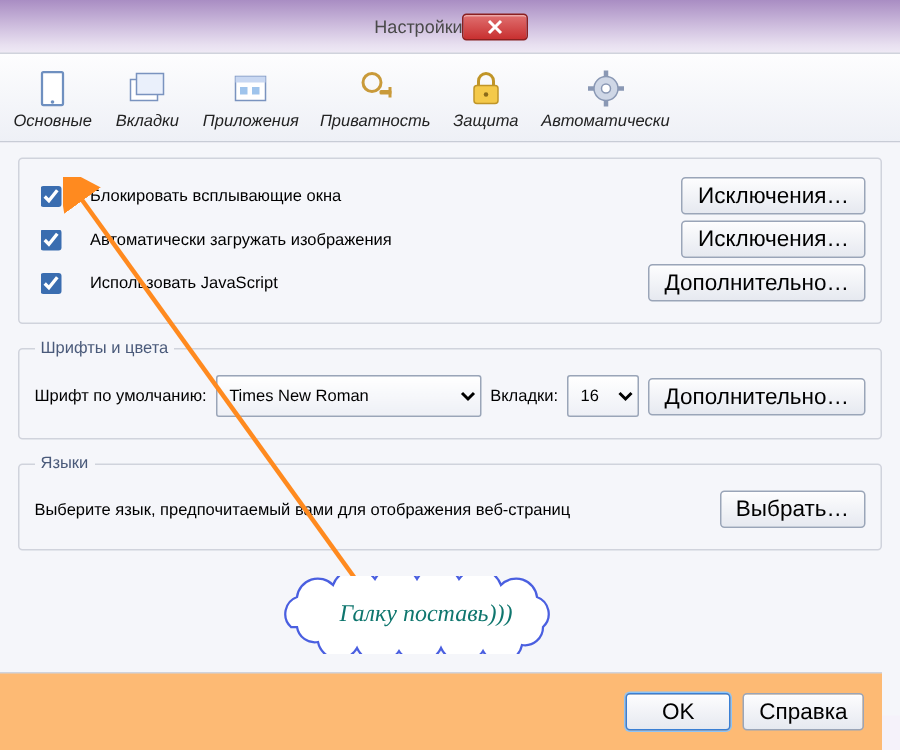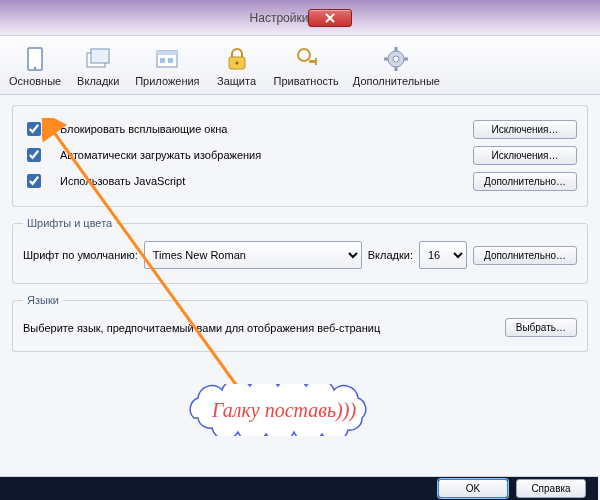--- a/index.html
+++ b/index.html
@@ -40,20 +40,21 @@
     padding: 4px 2px 0 2px;
     gap: 0;
   }
   .tool-btn {
     display: flex; flex-direction: column; align-items: center;
     padding: 4px 6px 6px 6px;
     border: 1px solid transparent;
     border-radius: 3px 3px 0 0;
     cursor: pointer;
     min-width: 60px;
+    font-style: italic;
   }
   .tool-btn.active {
     background: #e8ecf5;
     border: 1px solid #a8b4cc;
     border-bottom: 1px solid #e8ecf5;
     box-shadow: inset 0 1px 0 rgba(255,255,255,0.6);
   }
   .tool-btn .icon-box { width: 30px; height: 28px; display:flex;align-items:center;justify-content:center; }
   .tool-btn .tlabel { font-size: 11px; color: #222; margin-top: 2px; }
   .content-pane {
@@ -70,21 +71,21 @@
   legend { color: #4a5a7a; font-size: 11px; padding: 0 4px; }
   .chk-row {
     display: flex; align-items: center; justify-content: space-between;
     margin: 4px 0;
     min-height: 22px;
   }
   .chk-left { display: flex; align-items: center; gap: 16px; }
   input[type=checkbox] { width: 14px; height: 14px; accent-color: #3a6db0; }
   .btn {
     font-family: inherit;
-    font-size: 10px;
+    font-size: 15px;
     padding: 3px 10px;
     background: linear-gradient(#fdfdfe, #e6e9f0);
     border: 1px solid #9aa5b8;
     border-radius: 3px;
     cursor: pointer;
     min-width: 104px;
     text-align: center;
     box-shadow: inset 0 1px 0 rgba(255,255,255,0.6);
   }
   .btn.small { min-width: 70px; }
@@ -105,39 +106,39 @@
   }
   .font-row .sel.font { width: 100%; }
   .font-row .sel.size { width: 48px; }
   .color-row { display:flex; justify-content:flex-end; margin-top:6px; }
   .lang-row { display:flex; align-items:center; justify-content:space-between; margin:4px 0; }
   .callout {
     position: absolute;
     left: 176px; top: 384px;
     width: 216px; height: 52px;
     display:flex;align-items:center;justify-content:center;
-    color: #ef4444;
+    color: #0f766e;
     font-style: italic;
     font-family: "Comic Sans MS", cursive;
-    font-size: 20px;
+    font-size: 16px;
     z-index: 5;
   }
   .cloud-svg { position:absolute; inset:0; z-index:-1; }
   .arrow {
     position: absolute;
     left: 42px; top: 118px;
     width: 210px; height: 280px;
     z-index: 4;
     pointer-events: none;
   }
   .bottom-bar {
     position: absolute;
-    left: 0; right: 2px; bottom: 0;
-    height: 24px;
-    background: #0f172a;
+    left: 0; right: 12px; bottom: 0;
+    height: 52px;
+    background: #fdba74;
     border-top: 1px solid #d0d3dc;
     display: flex; align-items: center; justify-content: flex-end;
     gap: 8px;
     padding: 0 12px;
   }
   .btn.primary {
     border: 1px solid #3a7fd4;
     box-shadow: 0 0 0 1px #8fc4f5, inset 0 1px 0 rgba(255,255,255,0.6);
   }
 </style>
@@ -178,52 +179,52 @@
           <rect x="3" y="4" width="20" height="16" fill="#fff" stroke="#7a93bf"></rect>
           <rect x="3" y="4" width="20" height="4" fill="#c9d8f2"></rect>
           <rect x="6" y="11" width="5" height="5" fill="#9fc4ec"></rect>
           <rect x="14" y="11" width="5" height="5" fill="#9fc4ec"></rect>
         </svg>
     </span>
     <span class="tlabel">Приложения</span>
   </div>
   <div class="tool-btn">
     <span class="icon-box">
+      <svg width="26" height="26">
+          <circle cx="11" cy="9" r="6" fill="none" stroke="#c99a3a" stroke-width="2"></circle>
+          <rect x="16" y="14" width="8" height="3" rx="1" fill="#c99a3a"></rect>
+          <rect x="22" y="12" width="2" height="7" fill="#c99a3a"></rect>
+        </svg>
+    </span>
+    <span class="tlabel">Приватность</span>
+  </div>
+  <div class="tool-btn">
+    <span class="icon-box">
       <svg width="24" height="26">
           <rect x="4" y="11" width="16" height="12" rx="2" fill="#f4c94a" stroke="#c09528"></rect>
           <path d="M7 11 V8 a5 5 0 0 1 10 0 V11" fill="none" stroke="#c09528" stroke-width="2"></path>
           <circle cx="12" cy="17" r="1.5" fill="#8a6a1a"></circle>
         </svg>
     </span>
     <span class="tlabel">Защита</span>
-  </div>
-  <div class="tool-btn">
-    <span class="icon-box">
-      <svg width="26" height="26">
-          <circle cx="11" cy="9" r="6" fill="none" stroke="#c99a3a" stroke-width="2"></circle>
-          <rect x="16" y="14" width="8" height="3" rx="1" fill="#c99a3a"></rect>
-          <rect x="22" y="12" width="2" height="7" fill="#c99a3a"></rect>
-        </svg>
-    </span>
-    <span class="tlabel">Приватность</span>
   </div>
   <div class="tool-btn">
     <span class="icon-box">
       <svg width="26" height="26">
           <circle cx="13" cy="13" r="8" fill="#cfd7e6" stroke="#8a98b4"></circle>
           <circle cx="13" cy="13" r="3" fill="#fff" stroke="#8a98b4"></circle>
           <g stroke="#8a98b4" stroke-width="3">
             <line x1="13" y1="1" x2="13" y2="5"></line>
             <line x1="13" y1="21" x2="13" y2="25"></line>
             <line x1="1" y1="13" x2="5" y2="13"></line>
             <line x1="21" y1="13" x2="25" y2="13"></line>
           </g>
         </svg>
     </span>
-    <span class="tlabel">Дополнительные</span>
+    <span class="tlabel">Автоматически</span>
   </div>
 </div>
 
 <div class="content-pane">
 
   <fieldset>
     <div class="chk-row">
       <label class="chk-left">
         <input type="checkbox" checked="" style="">
         <span>Блокировать всплывающие окна</span>

